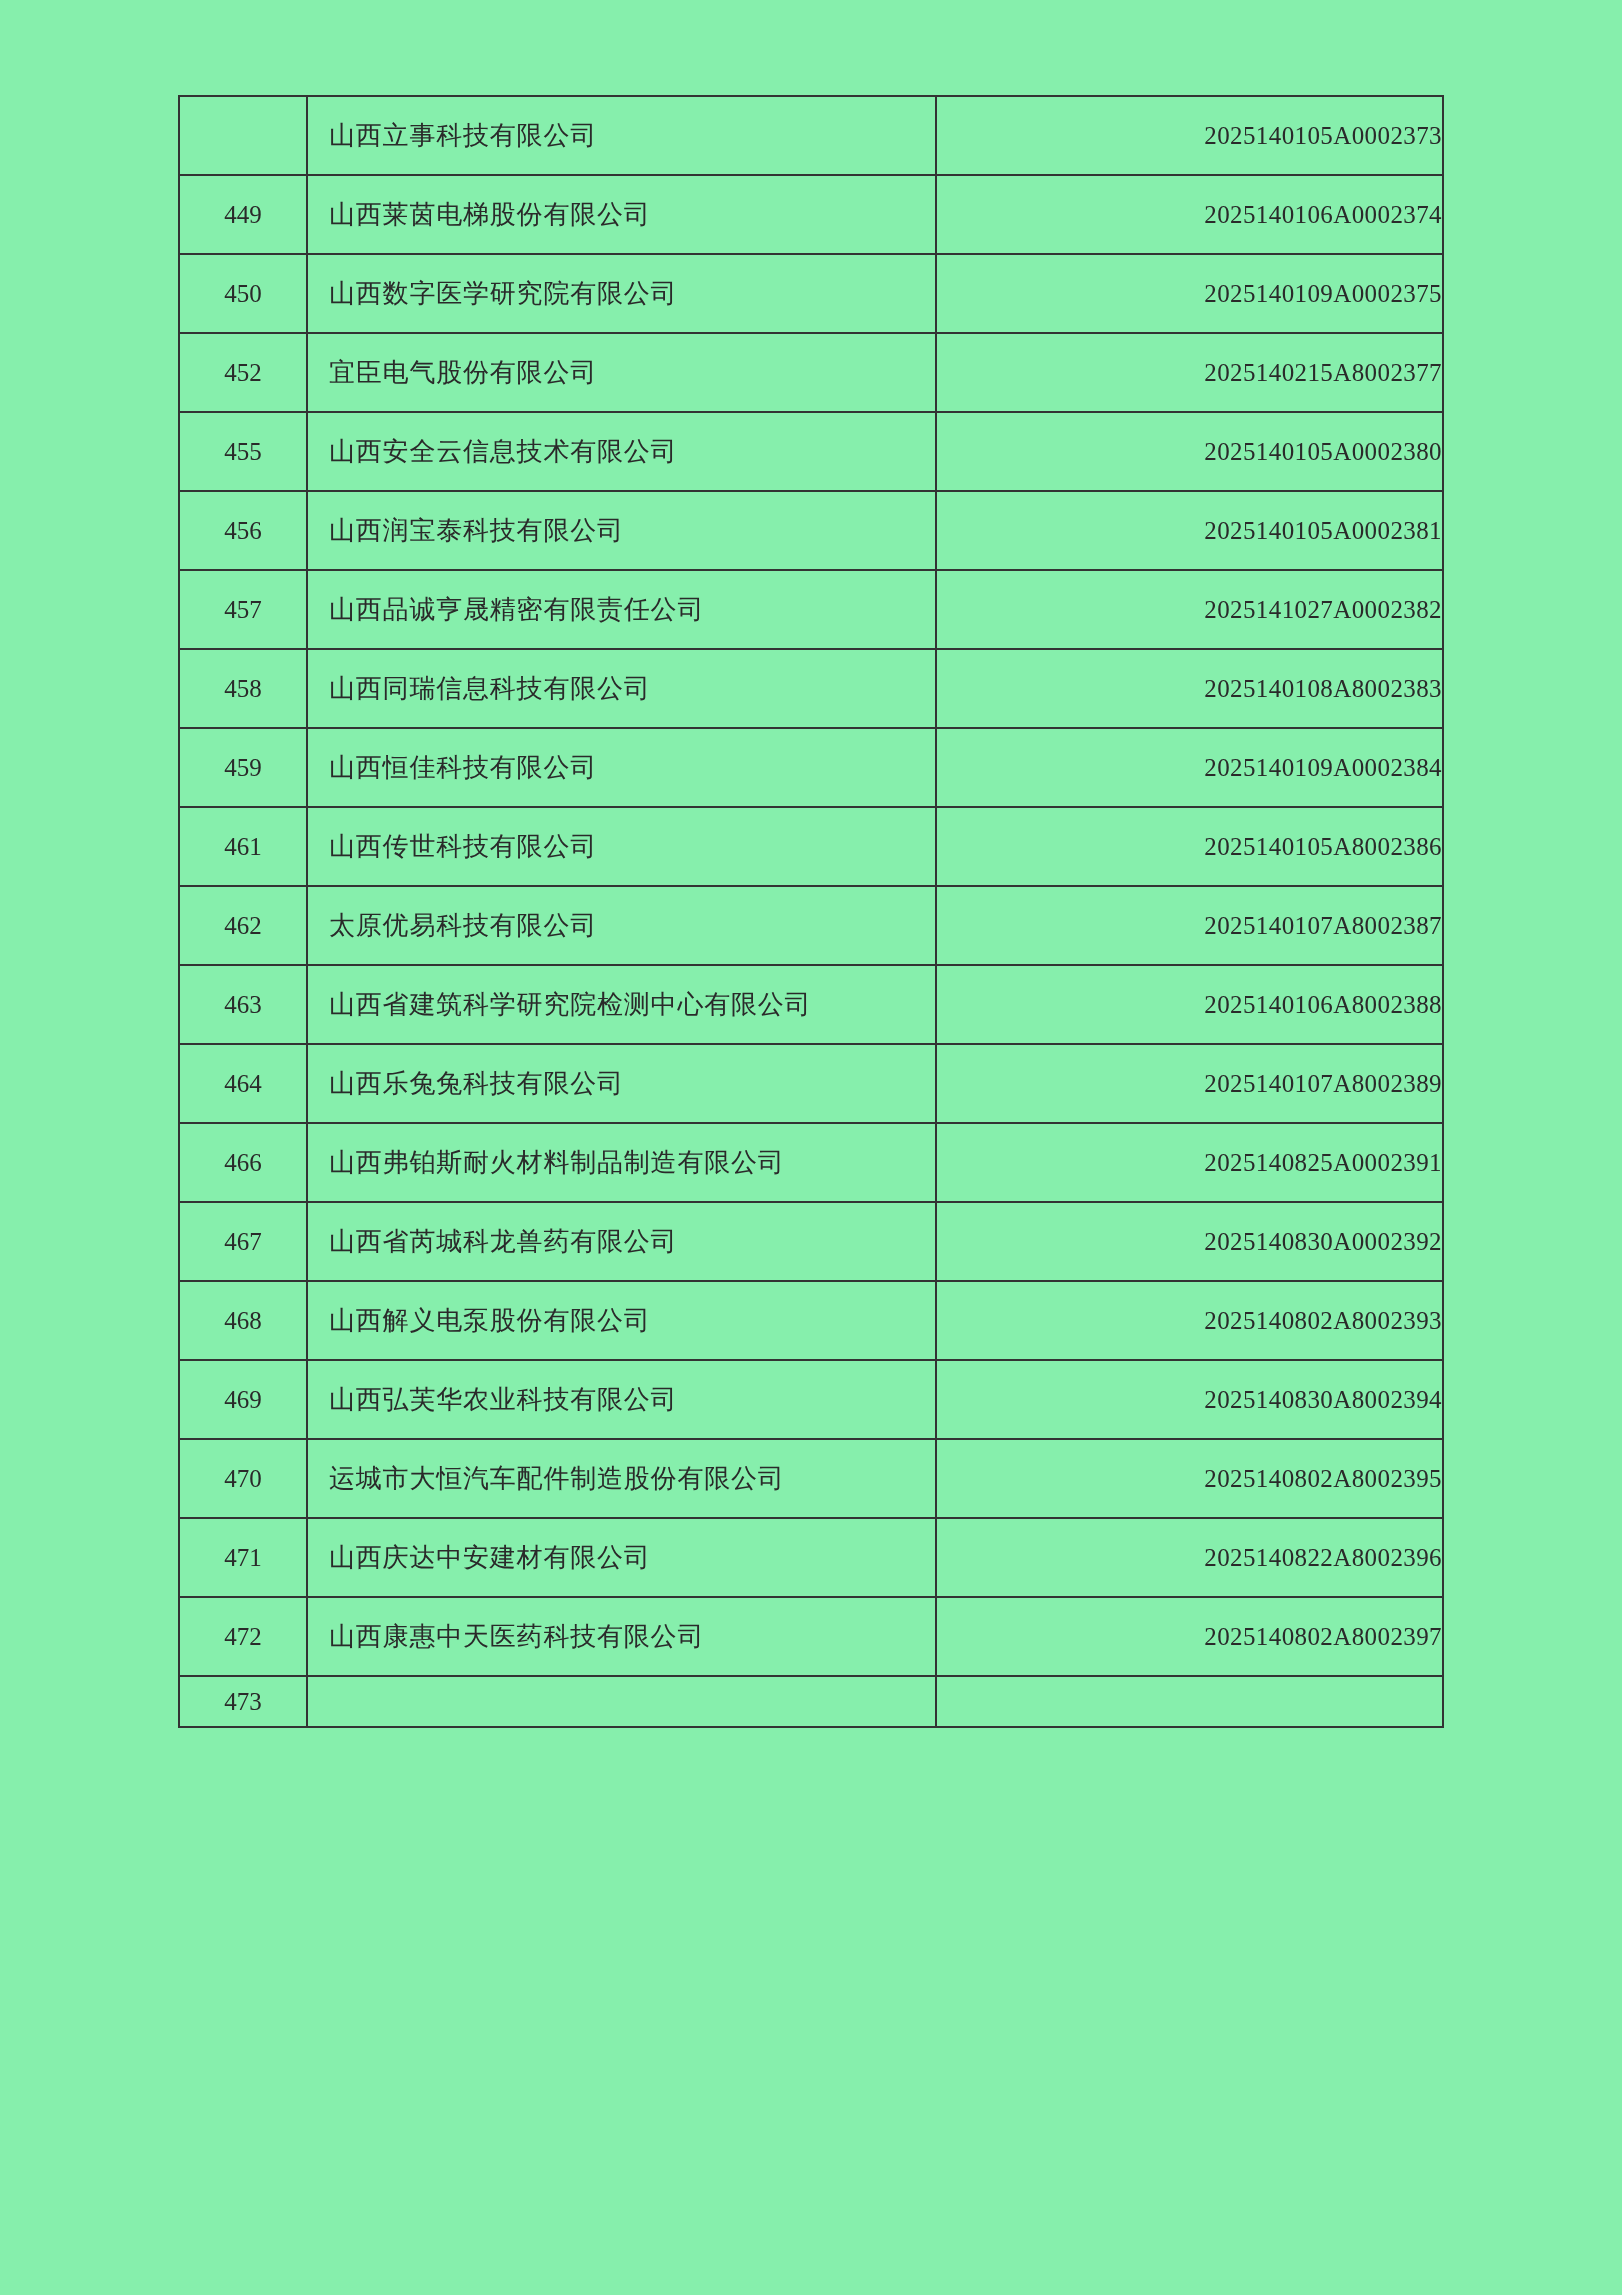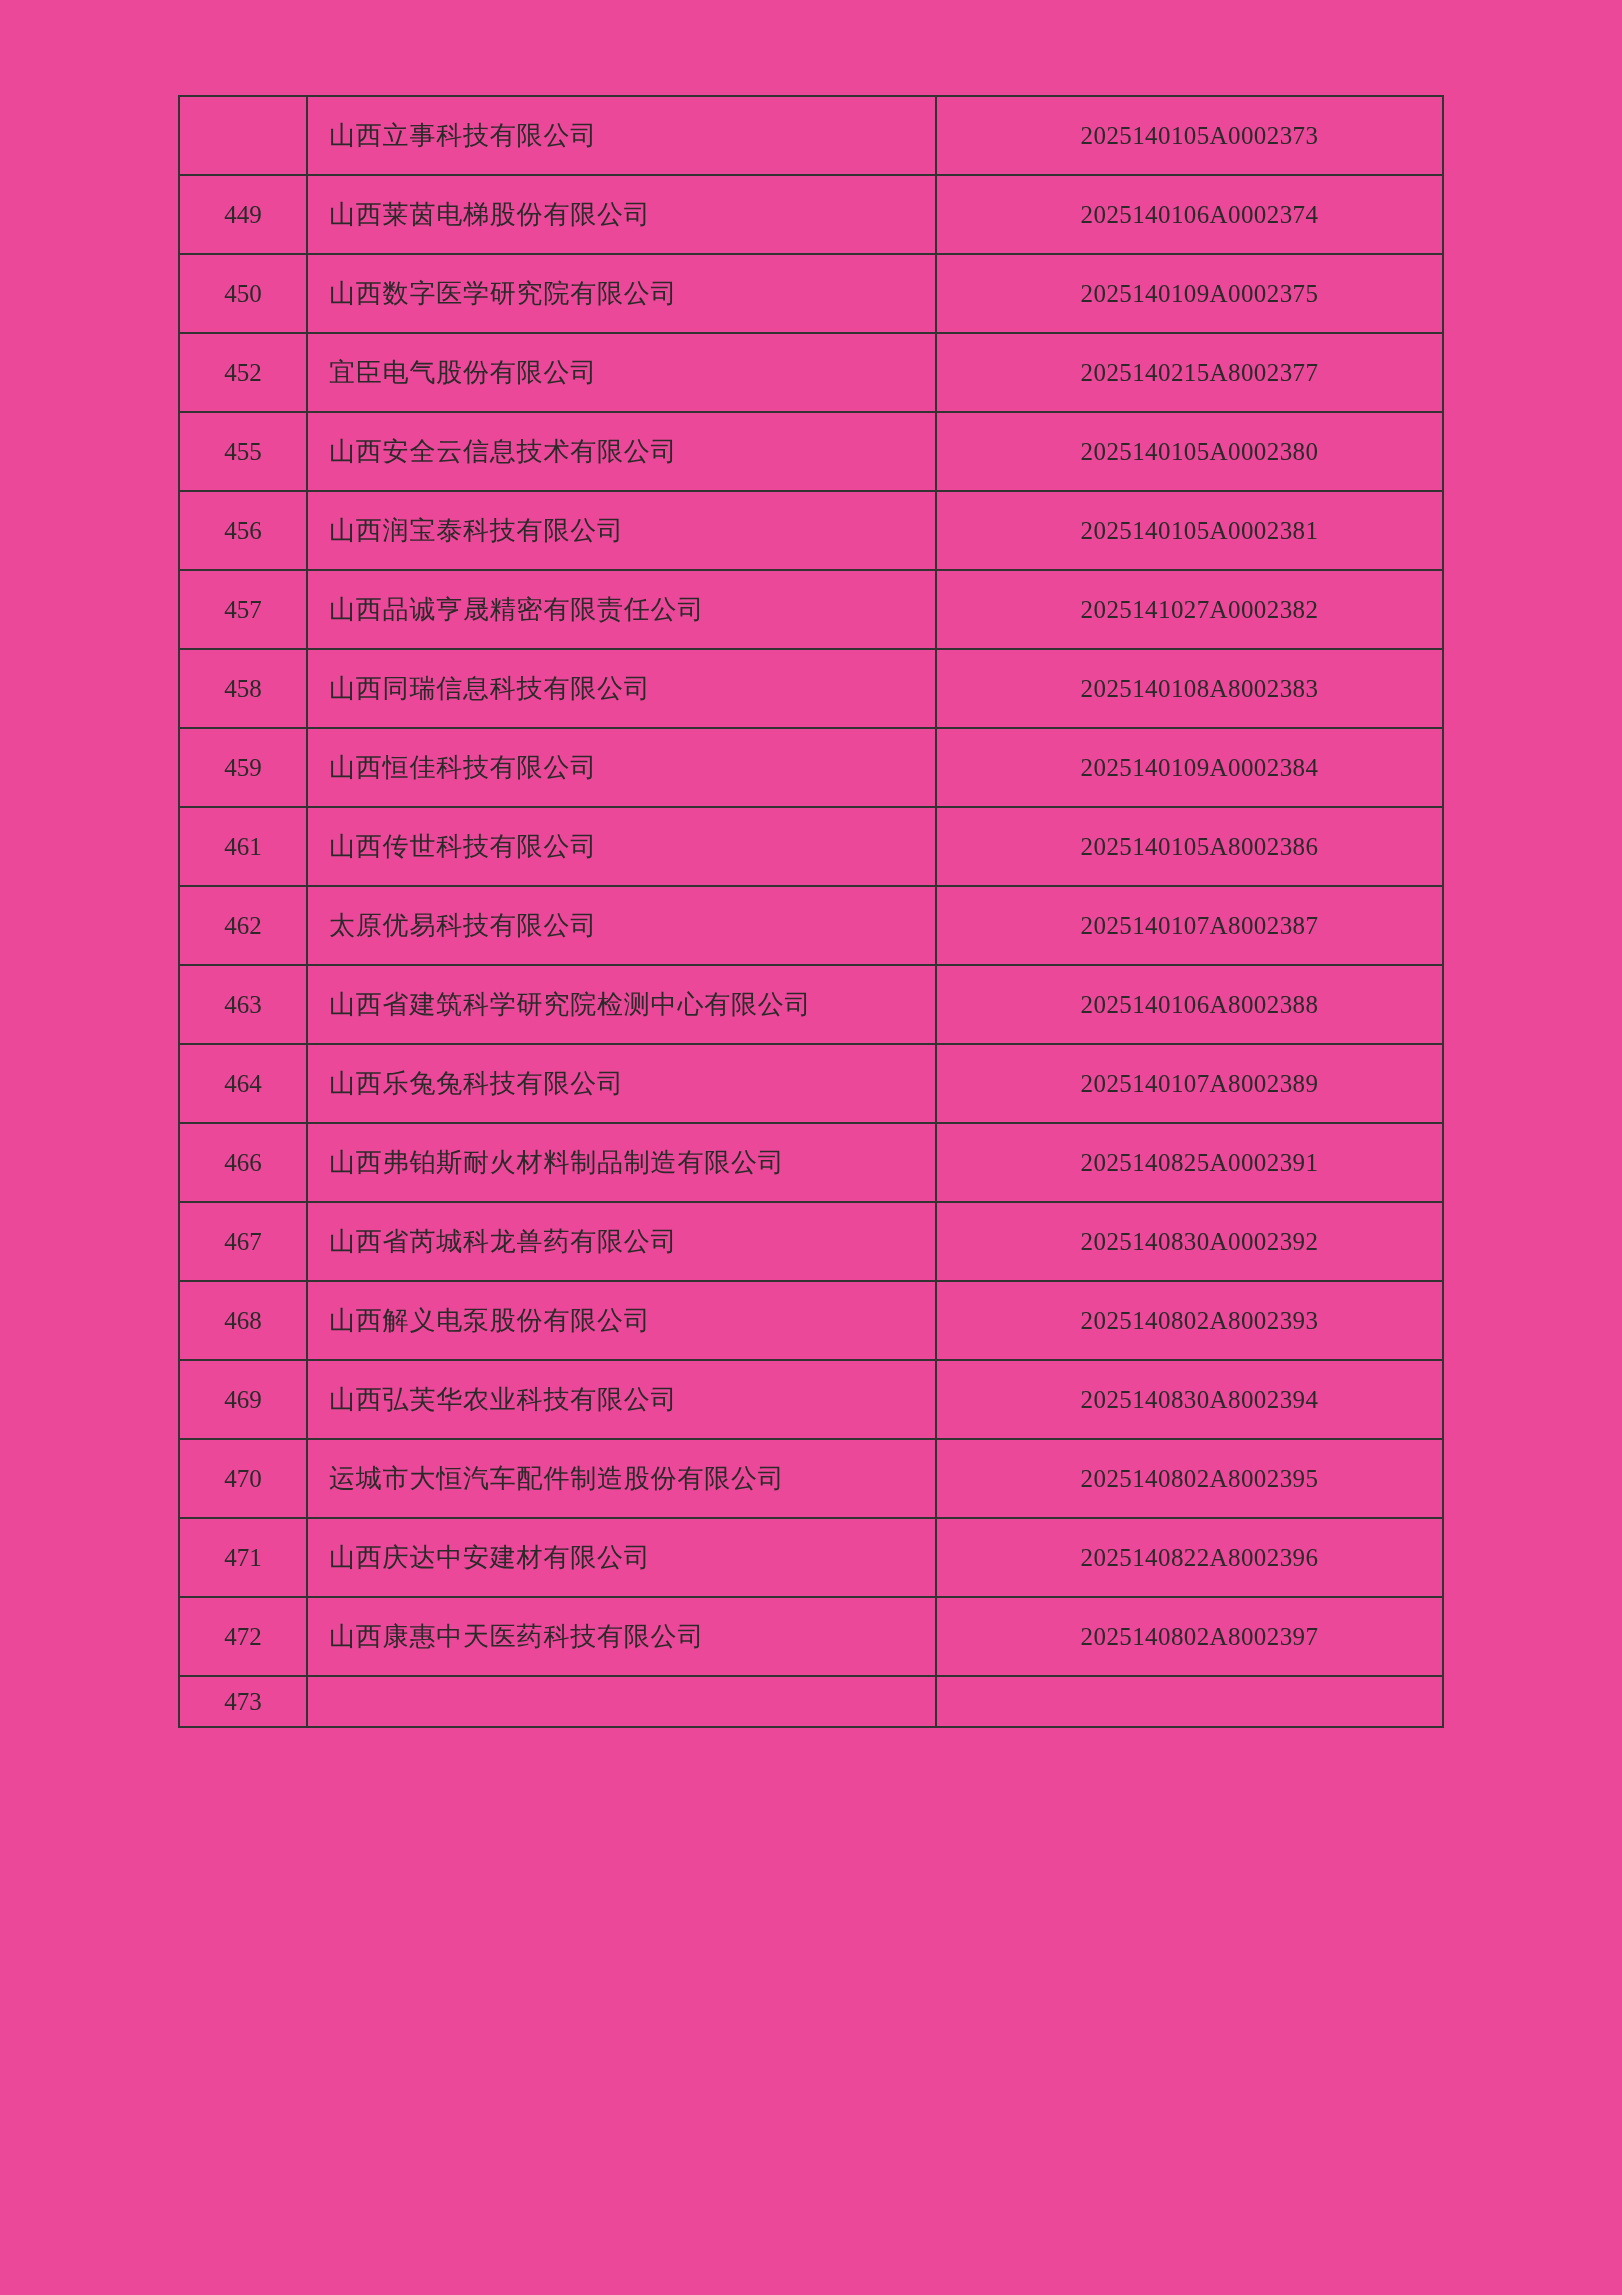--- a/index.html
+++ b/index.html
@@ -12,21 +12,21 @@
       height: 2295px;
       position: relative;
       overflow: hidden;
     }
     .page {
       position: absolute;
       left: 0;
       top: 0;
       width: 1622px;
       height: 2295px;
-      background: #ec4899;
+      background: #86efac;
     }
     table.reg-table {
       position: absolute;
       left: 178px;
       top: 95px;
       width: 1264px;
       border-collapse: collapse;
       table-layout: fixed;
       color: #2a2a2a;
     }
@@ -51,21 +51,21 @@
       letter-spacing: 0px;
     }
     td.cell-name {
       text-align: left;
       padding-left: 21px !important;
       font-family: "DejaVu Sans", "Liberation Sans", sans-serif;
       font-size: 26px;
       letter-spacing: 0.8px;
     }
     td.cell-code {
-      text-align: center;
+      text-align: right;
       padding-left: 20px !important;
       font-family: "Liberation Serif", "DejaVu Serif", serif;
       font-size: 25px;
       letter-spacing: 0.4px;
     }
   </style>
 </head>
 <body>
 
 <div class="page">

